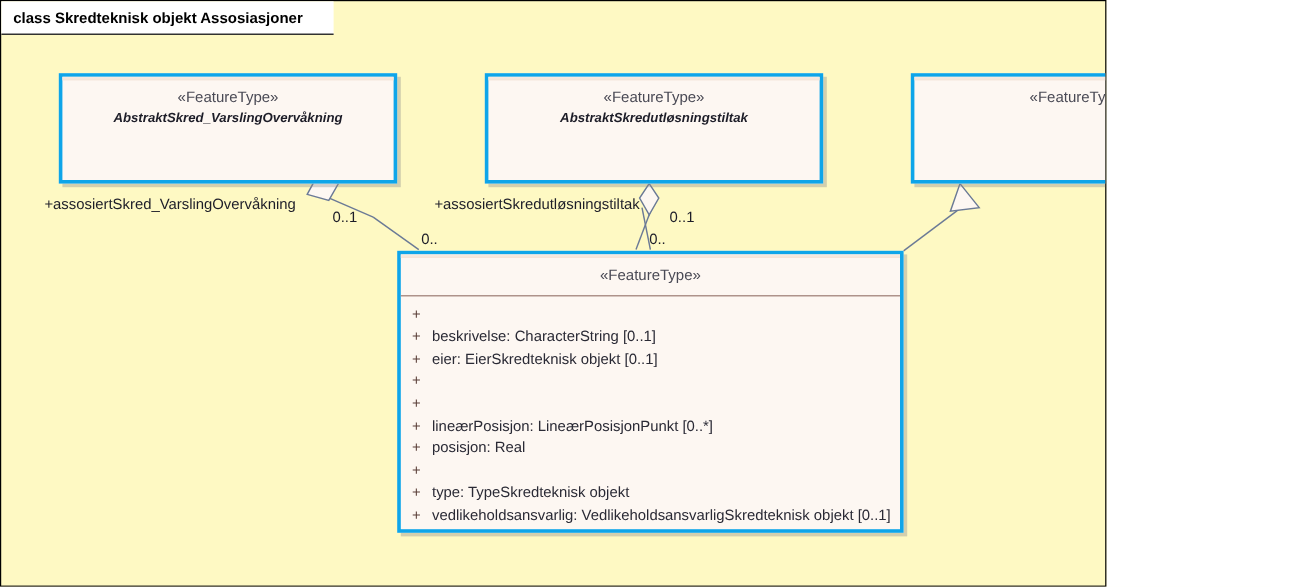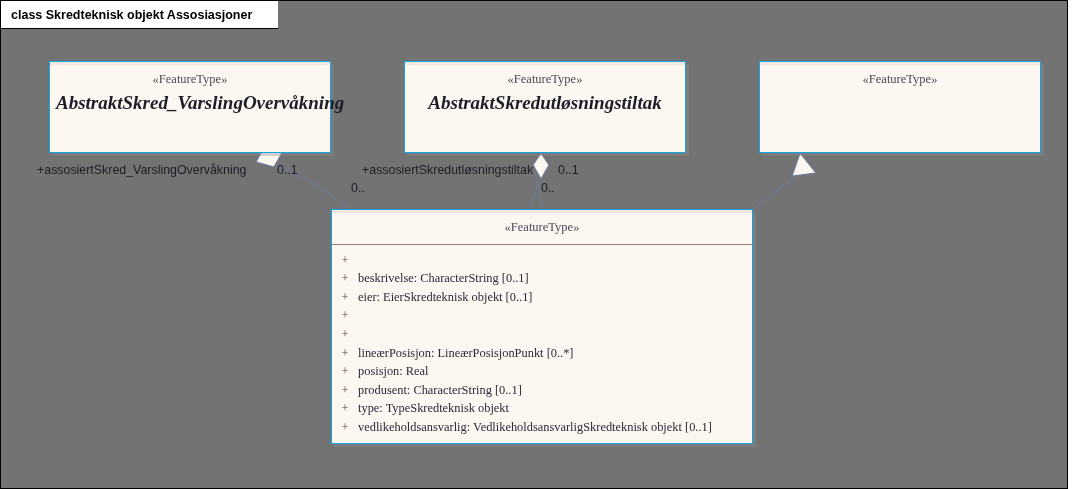--- a/index.html
+++ b/index.html
@@ -5,23 +5,23 @@
   html, body {
     margin: 0;
     padding: 0;
     background: #ffffff;
   }
   body {
     font-family: "Liberation Sans", sans-serif;
   }
   #canvas {
     position: relative;
-    width: 1068px;
+    width: 922px;
     height: 489px;
-    background: #737373;
+    background: #fef9c3;
     box-sizing: border-box;
     border: 1px solid #000000;
     overflow: hidden;
   }
   
   .title-tab {
     position: absolute;
     left: 0px;
     top: 0px;
     height: 27px;
@@ -42,45 +42,44 @@
     left: 0;
     top: 0;
     width: 100%;
     height: 100%;
     pointer-events: none;
   }
   
   .uml-class {
     position: absolute;
     background: #fdf7f2;
-    border: 1px solid #0ea5e9;
+    border: 3px solid #0ea5e9;
     box-sizing: border-box;
     box-shadow: 3px 3px 0 rgba(140,140,140,0.38);
     z-index: 4;
-    font-family: Liberation Serif, serif;
   }
   .uml-class .top-accent {
     position: absolute;
     left: 0; right: 0; top: 0;
     height: 3px;
     background: linear-gradient(to bottom, #f7ebe2, #f3e3d8);
   }
   .uml-header {
     padding: 9px 6px 8px 6px;
     text-align: center;
     line-height: 1.32;
   }
   .stereotype {
     font-size: 12.5px;
     color: #4a4a55;
     font-weight: normal;
     display: block;
   }
   .class-name {
-    font-size: 19px;
+    font-size: 11px;
     color: #1d1d28;
     font-weight: bold;
     display: block;
     margin-top: 2px;
   }
   .class-name.abstract {
     font-style: italic;
   }
   .uml-divider {
     height: 1px;
@@ -115,20 +114,21 @@
     color: #1d1d28;
     white-space: nowrap;
     z-index: 5;
   }
   .mult-label {
     position: absolute;
     font-size: 12.4px;
     color: #1d1d28;
     white-space: nowrap;
     z-index: 5;
+    margin-top: 11px;
   }
   svg.connectors {
     position: absolute;
     left: 0;
     top: 0;
     width: 1082px;
     height: 489px;
     z-index: 3;
     pointer-events: none;
   }
@@ -217,21 +217,20 @@
       <div class="attr-row">
         <span class="attr-vis">+</span>
         <span class="attr-text">lineærPosisjon: LineærPosisjonPunkt [0..*]</span>
       </div>
       <div class="attr-row">
         <span class="attr-vis">+</span>
         <span class="attr-text">posisjon: Real</span>
       </div>
       <div class="attr-row">
         <span class="attr-vis">+</span>
-        <span class="attr-text">produsent: CharacterString [0..1]</span>
       </div>
       <div class="attr-row">
         <span class="attr-vis">+</span>
         <span class="attr-text">type: TypeSkredteknisk objekt</span>
       </div>
       <div class="attr-row">
         <span class="attr-vis">+</span>
         <span class="attr-text">vedlikeholdsansvarlig: VedlikeholdsansvarligSkredteknisk objekt [0..1]</span>
       </div>
     </div>

